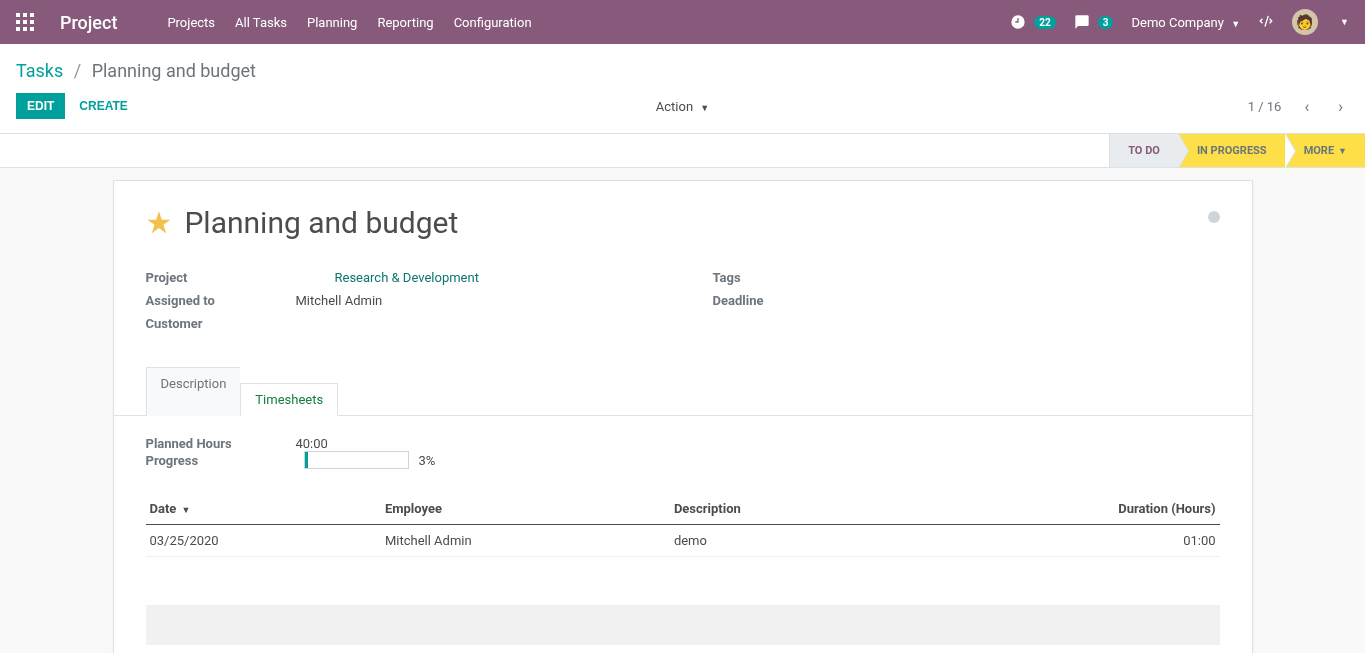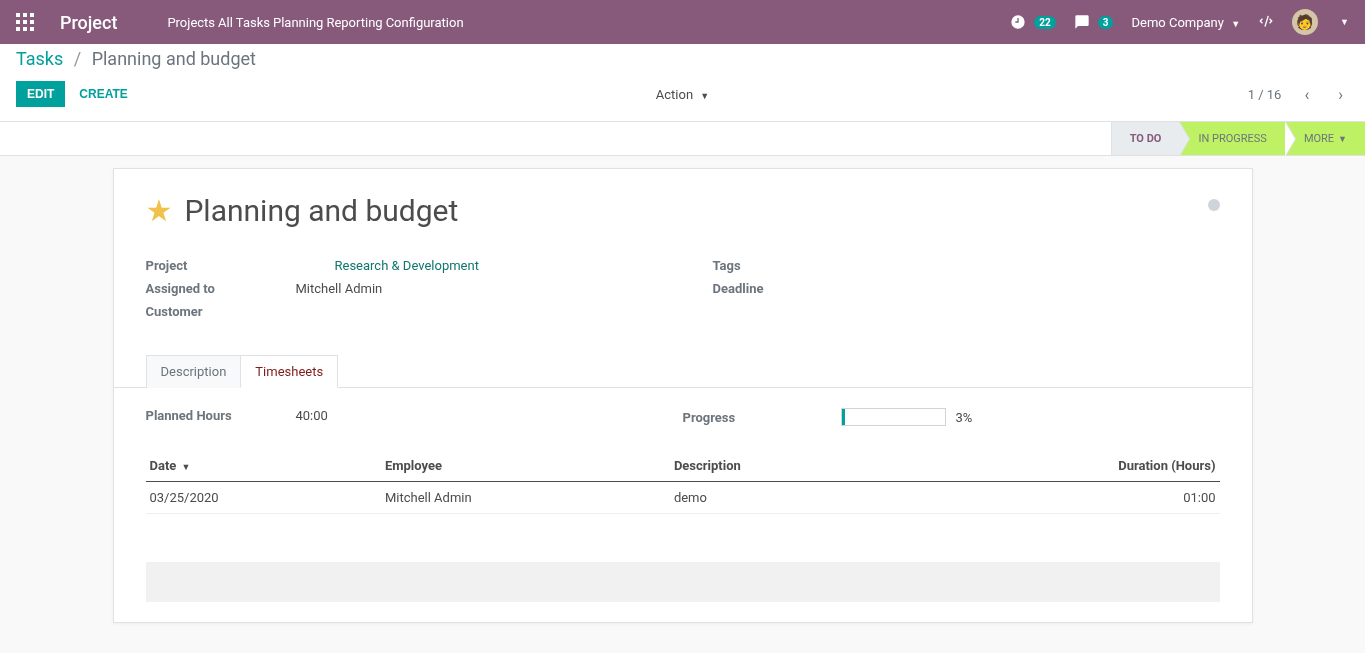--- a/index.html
+++ b/index.html
@@ -3,47 +3,47 @@
 <meta charset="utf-8">
 <style>
 * { margin: 0; padding: 0; box-sizing: border-box; }
 body { font-family: -apple-system, BlinkMacSystemFont, "Segoe UI", Roboto, "Helvetica Neue", Arial, sans-serif; font-size: 13px; color: #4c4c4c; background: #f9f9f9; width: 1365px; height: 653px; overflow: hidden; }
 
 
 .topnav { background: #875a7b; height: 44px; display: flex; align-items: center; padding: 0 16px; color: #fff; }
 .apps-grid { width: 18px; height: 18px; display: grid; grid-template-columns: repeat(3,4px); grid-template-rows: repeat(3,4px); gap: 3px; cursor: pointer; }
 .apps-grid span { background: #fff; }
 .brand { font-size: 18px; font-weight: 500; margin-left: 26px; margin-right: 50px; }
-.nav-items { display: flex; gap: 3px; }
+.nav-items { display: flex; gap: 20px; }
 .nav-items a { color: #fff; text-decoration: none; font-size: 13px; cursor: pointer; }
 .topnav-right { margin-left: auto; display: flex; align-items: center; gap: 18px; }
 .badge-item { position: relative; cursor: pointer; display: flex; align-items: center; }
 .badge { background: #00a09d; color: #fff; border-radius: 10px; font-size: 10px; font-weight: 700; padding: 1px 5px; margin-left: 8px; }
 .company { font-size: 13px; cursor: pointer; }
 .caret { font-size: 9px; margin-left: 4px; }
 .avatar { width: 26px; height: 26px; border-radius: 50%; background: #d4c5a9; display: flex; align-items: center; justify-content: center; font-size: 14px; }
 
 
-.crumbbar { background: #fff; padding: 4px 16px 2px; }
+.crumbbar { background: #fff; padding: 16px 16px 2px; }
 .breadcrumb { font-size: 18px; }
 .breadcrumb .root { color: #00a09d; cursor: pointer; }
 .breadcrumb .sep { color: #999; margin: 0 6px; }
 .breadcrumb .cur { color: #6c757d; }
 
 .controlbar { background: #fff; display: flex; align-items: center; padding: 10px 16px 14px; border-bottom: 1px solid #dee2e6; }
 .btn-edit { background: #00a09d; color: #fff; border: 1px solid #00a09d; padding: 5px 10px; font-weight: 700; font-size: 12px; cursor: pointer; }
 .btn-create { color: #00a09d; background: none; border: none; font-weight: 700; font-size: 12px; margin-left: 14px; cursor: pointer; }
 .action-dd { margin-left: auto; margin-right: auto; position: absolute; left: 50%; transform: translateX(-50%); color: #4c4c4c; cursor: pointer; font-size: 13px; }
 .pager { margin-left: auto; display: flex; align-items: center; gap: 17px; color: #6c757d; font-size: 13px; }
 .pager-btn { cursor: pointer; padding: 0 6px; color: #6c757d; font-size: 16px; }
 
 
 .statuswrap { background: #fff; border-bottom: 1px solid #dee2e6; display: flex; justify-content: flex-end; padding: 0; height: 34px; align-items: stretch; }
 .status-chevs { display: flex; align-items: stretch; justify-content: center; }
-.chev { position: relative; padding: 0 18px; display: flex; align-items: center; font-size: 11px; font-weight: 400; color: #6c757d; background: #bef264; border-left: 1px solid #dee2e6; cursor: pointer; }
+.chev { position: relative; padding: 0 18px; display: flex; align-items: center; font-size: 11px; font-weight: 700; color: #6c757d; background: #fde047; border-left: 1px solid #dee2e6; cursor: pointer; }
 .chev.active { background: #e9ecef; color: #875a7b; font-weight: 700; }
 .chev:after { content: ''; position: absolute; right: -10px; top: 0; width: 0; height: 0; border-top: 17px solid transparent; border-bottom: 17px solid transparent; border-left: 10px solid #fff; z-index: 2; }
 .chev.active:after { border-left-color: #e9ecef; }
 .chev:before { content: ''; position: absolute; right: -11px; top: 0; width: 0; height: 0; border-top: 17px solid transparent; border-bottom: 17px solid transparent; border-left: 10px solid #dee2e6; z-index: 1; }
 .chev.more:after, .chev.more:before { display: none; }
 
 
 .sheet-container { padding: 0 0 0 0; display: flex; justify-content: center; }
 .sheet { background: #fff; width: 1140px; margin-top: 12px; border: 1px solid #dee2e6; padding: 24px 32px 0; box-shadow: 0 1px 3px rgba(0,0,0,.05); }
 .sheet-title-row { display: flex; align-items: center; gap: 12px; margin-bottom: 30px; }
@@ -54,25 +54,25 @@
 .fields { display: flex; gap: 60px; margin-bottom: 28px; }
 .fieldcol { flex: 1; }
 .fieldrow { display: flex; margin-bottom: 8px; }
 .fieldlabel { width: 150px; color: #6c757d; font-weight: 700; font-size: 13px; }
 .fieldval { font-size: 13px; }
 .fieldval.link { color: #0f766e; cursor: pointer; padding-left: 39px; }
 
 
 .tabs { display: flex; border-bottom: 1px solid #dee2e6; margin: 0 -32px; padding: 0 32px; }
 .tab { padding: 8px 14px; font-size: 13px; color: #6c757d; cursor: pointer; border: 1px solid transparent; border-bottom: none; margin-bottom: -1px; }
-.tab.active { color: #7f1d1d; border-color: #dee2e6; background: #fff; border-bottom: 1px solid #fff; }
+.tab.active { color: #15803d; border-color: #dee2e6; background: #fff; border-bottom: 1px solid #fff; margin-top: 16px; }
 .tab:not(.active) { background: #f8f9fa; border-color: #dee2e6; border-right: none; }
 
 .tabbody { padding: 20px 0; }
-.summary-row { display: flex; margin-bottom: 24px; }
+.summary-row { display: flex; margin-bottom: 24px; flex-direction: column; }
 .summary-left { flex: 1; display: flex; }
 .summary-left .fieldlabel { width: 150px; }
 .summary-right { flex: 1; display: flex; align-items: center; gap: 8px; }
 .progress-wrap { display: flex; align-items: center; gap: 10px; margin-left: 0; }
 .progress-bar { width: 105px; height: 18px; border: 1px solid #ced4da; background: #fff; position: relative; }
 .progress-fill { height: 100%; background: #00a09d; width: 3%; }
 .progress-pct { font-size: 13px; }
 
 .ts-table { width: 100%; border-collapse: collapse; font-size: 13px; }
 .ts-table th { text-align: left; font-weight: 700; color: #4c4c4c; padding: 8px 4px; border-bottom: 1px solid #4c4c4c; cursor: pointer; margin-top: 16px; }

